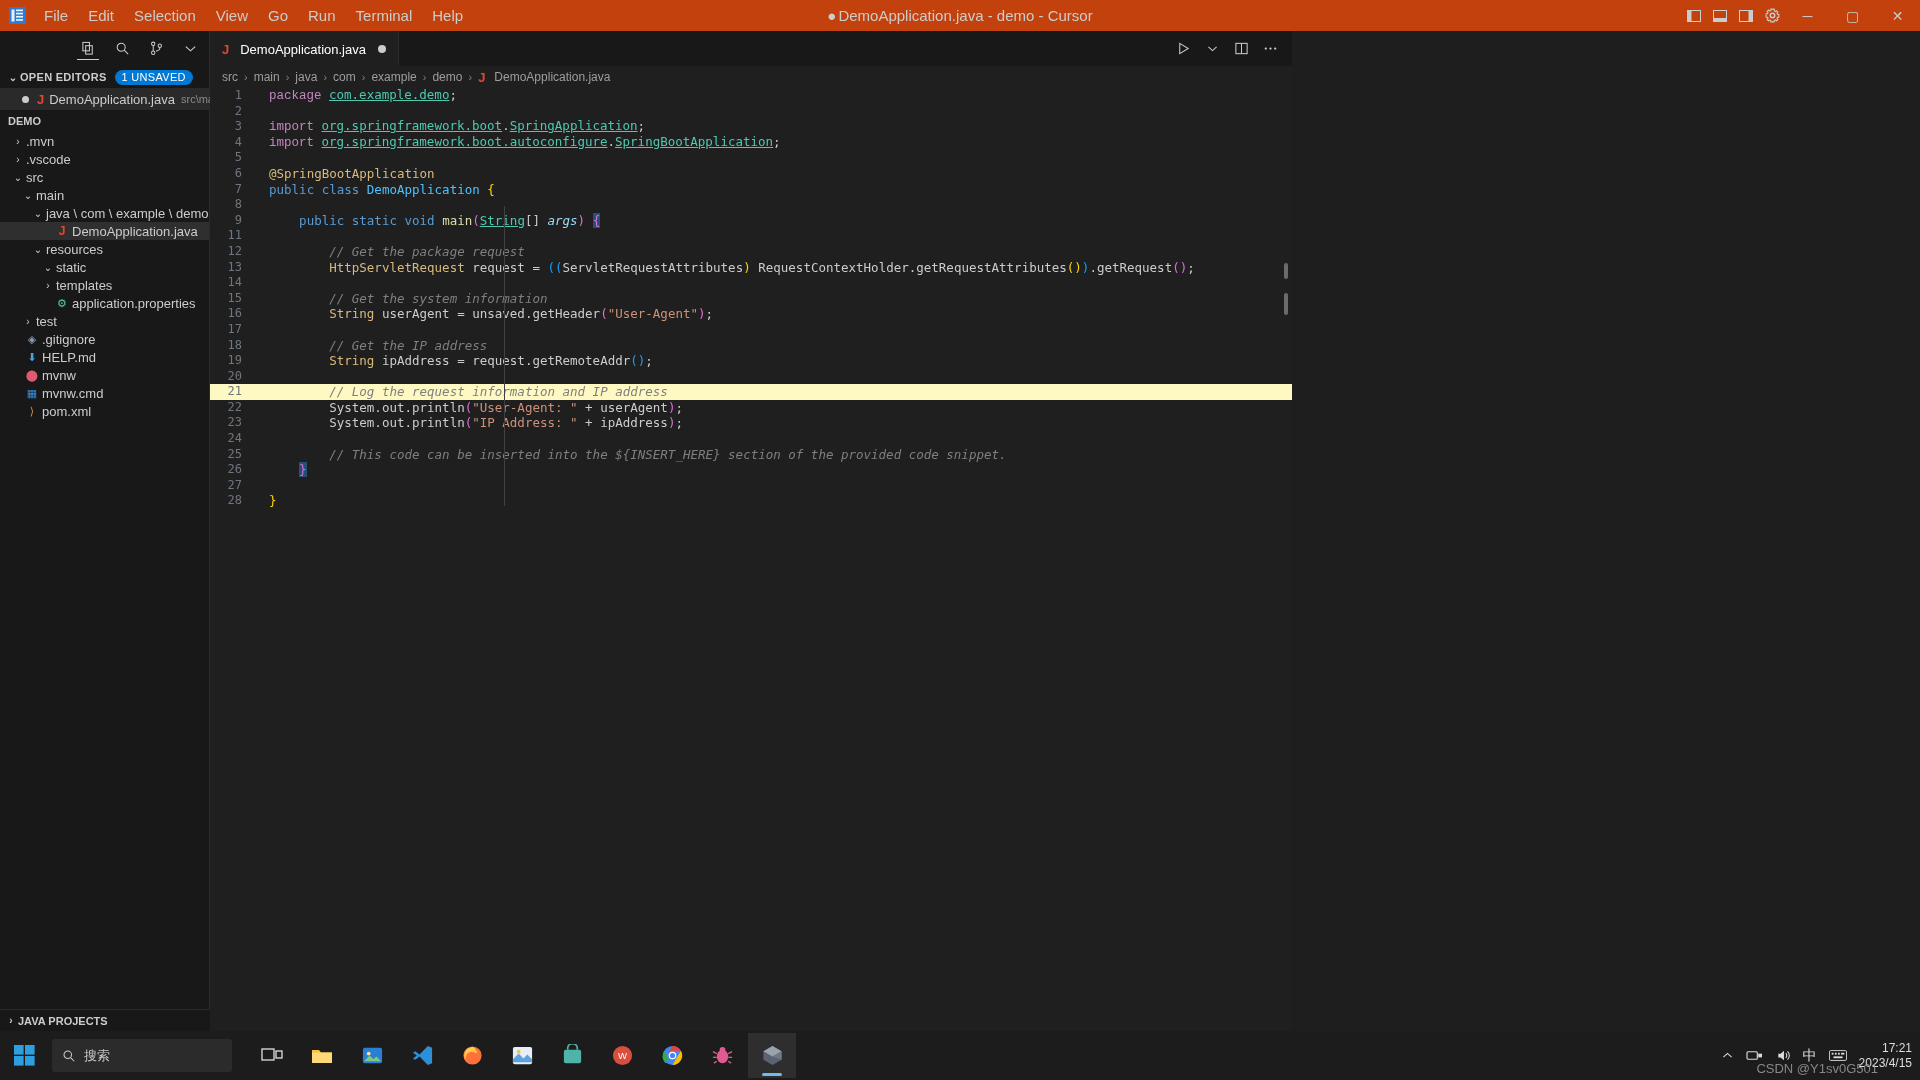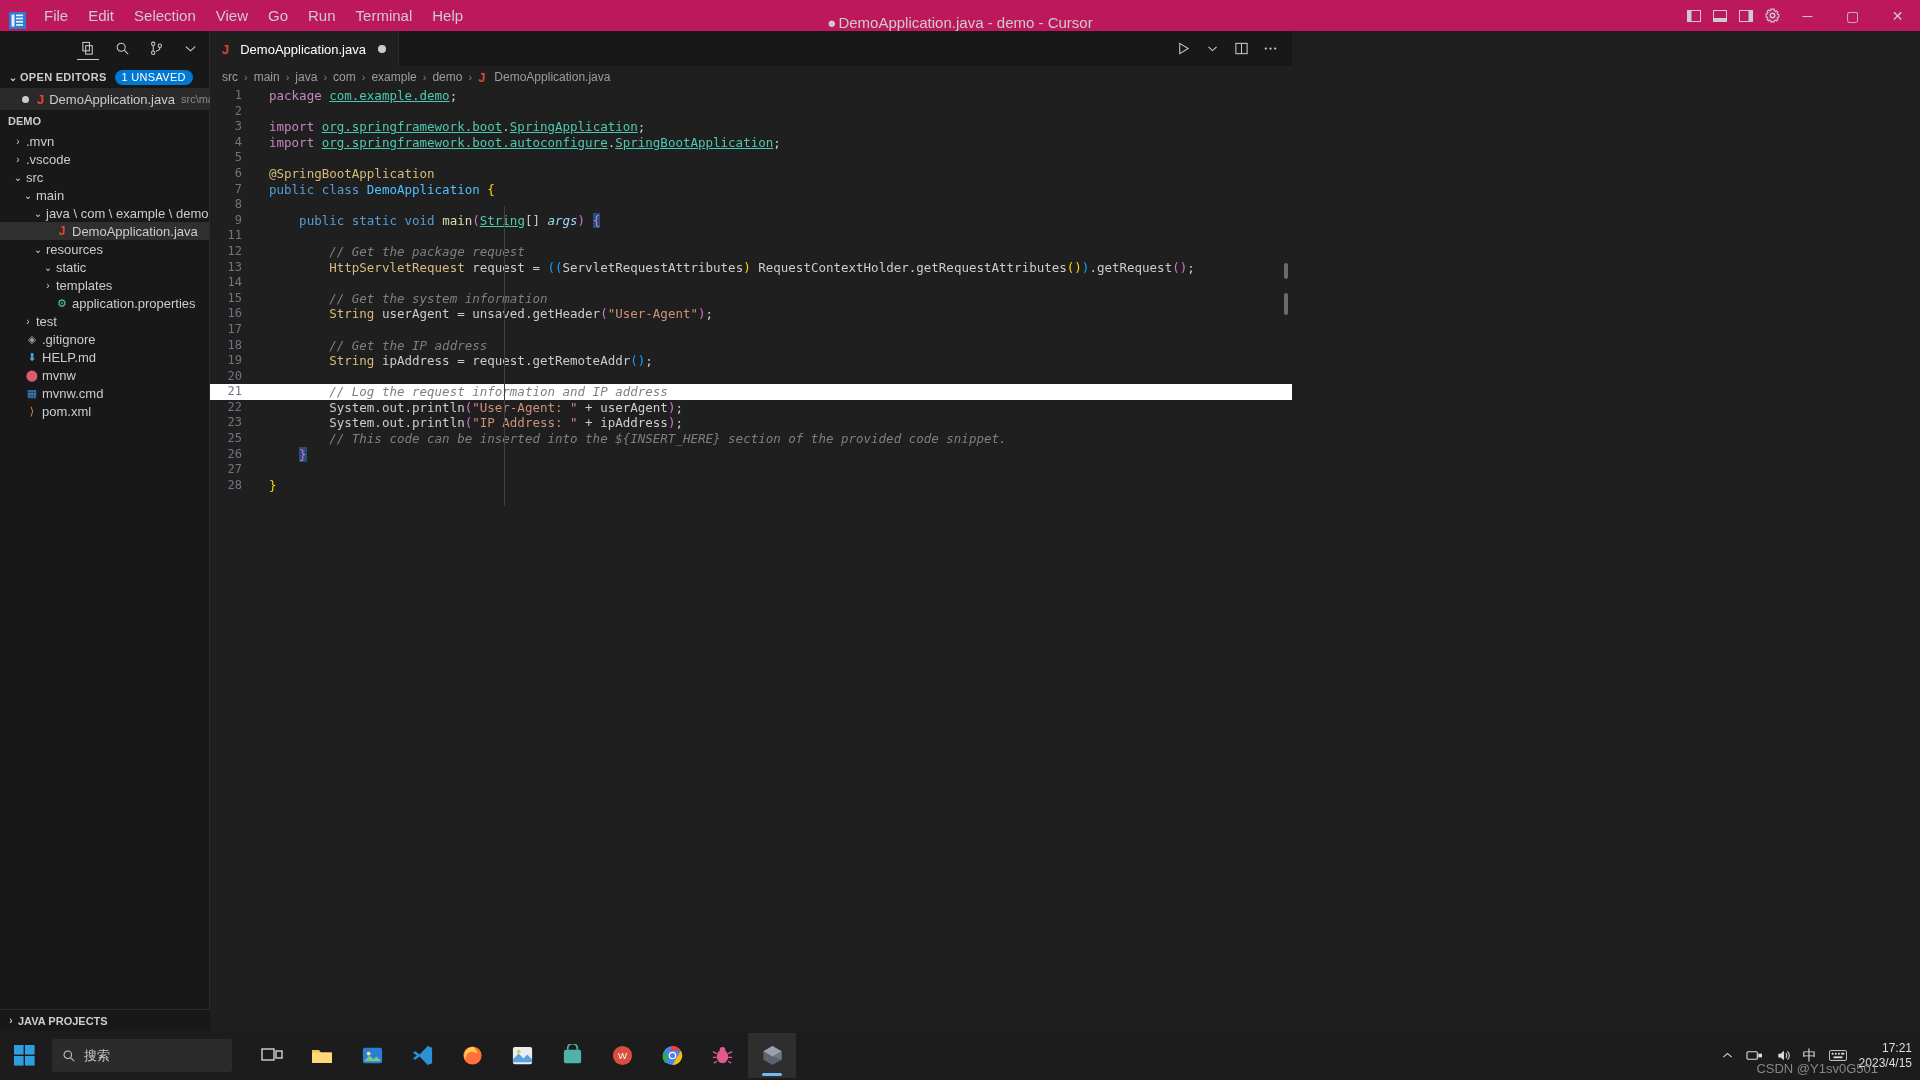--- a/index.html
+++ b/index.html
@@ -12,22 +12,22 @@
   #app {
     position: relative;
     width: 1920px; height: 1080px;
     background: #1e1e1e;
   }
 
   
   .titlebar {
     position: absolute; top: 0; left: 0;
     width: 1920px; height: 31px;
-    background: #be185d;
-    display: flex; align-items: flex-end;
+    background: #c2410c;
+    display: flex; align-items: center;
     color: #cccccc;
     font-size: 15px;
   }
   .vs-logo {
     width: 22px; height: 22px;
     margin-left: 6px; margin-right: 6px;
     display: flex; align-items: center; justify-content: center;
   }
   .menu-list { display: flex; align-items: center; height: 31px; }
   .menu-item {
@@ -202,33 +202,33 @@
   }
   .code-line {
     display: flex;
     height: 15.6px;
     align-items: center;
     font-family: "DejaVu Sans Mono", monospace;
     font-size: 12.5px;
     line-height: 15.6px;
     white-space: pre;
   }
-  .code-line.highlight { background: #ffffff; }
+  .code-line.highlight { background: #fef9c3; }
   .ln {
     width: 44px; flex: 0 0 44px;
     text-align: right;
     color: #6e7681;
     font-family: "DejaVu Sans Mono", monospace;
     font-size: 12px;
     padding-right: 12px;
   }
   .code-txt { padding-left: 15px; color: #cccccc; }
 
   
-  .t-key  { color: #c586c0; }
+  .t-key  { color: #c586c0; font-family: Liberation Mono, monospace; }
   .t-kw   { color: #569cd6; }
   .t-str  { color: #ce9178; }
   .t-cmtg { color: #7f7f7f; font-style: italic; }
   .t-type { color: #4ec9b0; text-decoration: underline; }
   .t-cls  { color: #4fc1ff; }
   .t-fn   { color: #dcdcaa; }
   .t-var  { color: #9cdcfe; }
   .t-pl   { color: #cccccc; }
   .t-ann  { color: #d7ba7d; }
   .t-par1 { color: #ffd700; }
@@ -573,20 +573,21 @@
           <div class="code-line"><span class="ln">14</span><span class="code-txt"></span></div>
           <div class="code-line"><span class="ln">15</span><span class="code-txt"><span class="t-pl">        </span><span class="t-cmtg">// Get the system information</span></span></div>
           <div class="code-line"><span class="ln">16</span><span class="code-txt"><span class="t-pl">        </span><span class="t-ann">String</span><span class="t-pl"> userAgent = unsaved.getHeader</span><span class="t-par2">(</span><span class="t-str">"User-Agent"</span><span class="t-par2">)</span><span class="t-pl">;</span></span></div>
           <div class="code-line"><span class="ln">17</span><span class="code-txt"></span></div>
           <div class="code-line"><span class="ln">18</span><span class="code-txt"><span class="t-pl">        </span><span class="t-cmtg">// Get the IP address</span></span></div>
           <div class="code-line"><span class="ln">19</span><span class="code-txt"><span class="t-pl">        </span><span class="t-ann">String</span><span class="t-pl"> ipAddress = request.getRemoteAddr</span><span class="t-par3">()</span><span class="t-pl">;</span></span></div>
           <div class="code-line"><span class="ln">20</span><span class="code-txt"></span></div>
           <div class="code-line highlight"><span class="ln">21</span><span class="code-txt"><span class="t-pl">        </span><span class="t-cmtg">// Log the request information and IP address</span></span></div>
           <div class="code-line"><span class="ln">22</span><span class="code-txt"><span class="t-pl">        </span><span class="t-pl">System.out.println</span><span class="t-par2">(</span><span class="t-str">"User-Agent: "</span><span class="t-pl"> + userAgent</span><span class="t-par2">)</span><span class="t-pl">;</span></span></div>
           <div class="code-line"><span class="ln">23</span><span class="code-txt"><span class="t-pl">        </span><span class="t-pl">System.out.println</span><span class="t-par2">(</span><span class="t-str">"IP Address: "</span><span class="t-pl"> + ipAddress</span><span class="t-par2">)</span><span class="t-pl">;</span></span></div>
+          <div class="code-line"><span class="ln">24</span><span class="code-txt"></span></div>
           <div class="code-line"><span class="ln">25</span><span class="code-txt"><span class="t-pl">        </span><span class="t-cmtg">// This code can be inserted into the ${INSERT_HERE} section of the provided code snippet.</span></span></div>
           <div class="code-line"><span class="ln">26</span><span class="code-txt"><span class="t-pl">    </span><span class="t-par2 cursor-brace">}</span></span></div>
           <div class="code-line"><span class="ln">27</span><span class="code-txt"></span></div>
           <div class="code-line"><span class="ln">28</span><span class="code-txt"><span class="t-par1">}</span></span></div>
         </div>
       <div class="indent-guide" style="left:294px; top:180px; height:200px;"></div>
       <div class="indent-guide" style="left:294px; top:118px; height:300px;"></div>
       <div class="scroll-marker" style="top:175px; height:16px;"></div>
       <div class="scroll-marker" style="top:205px; height:22px;"></div>
     </div>

